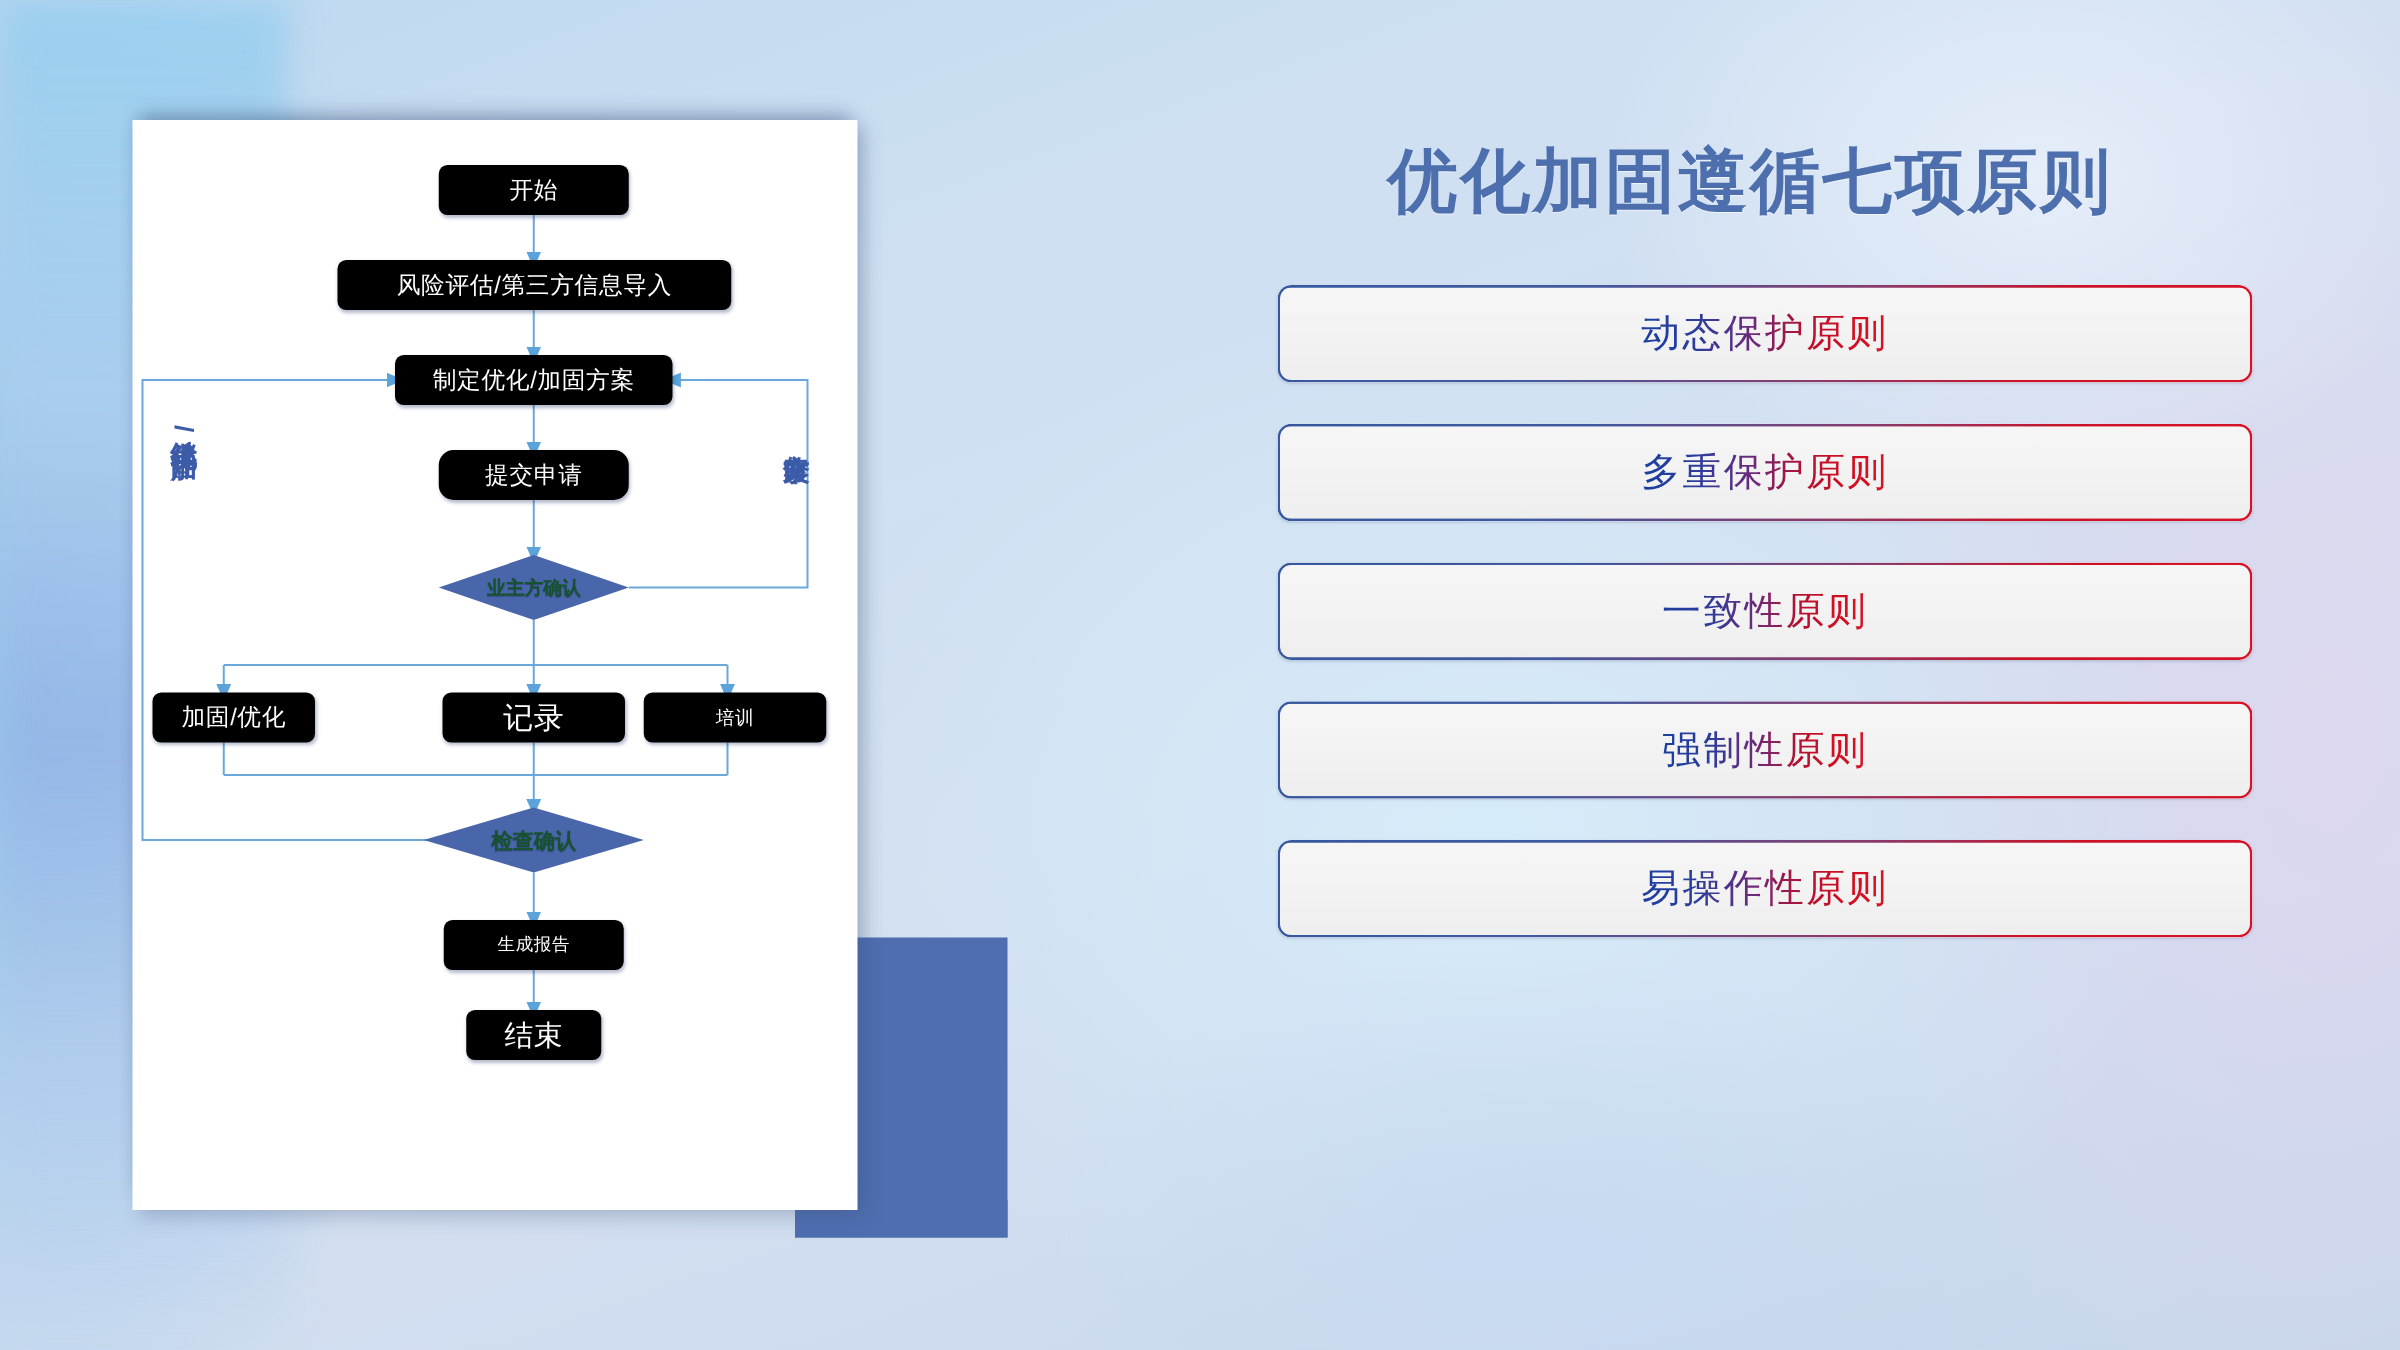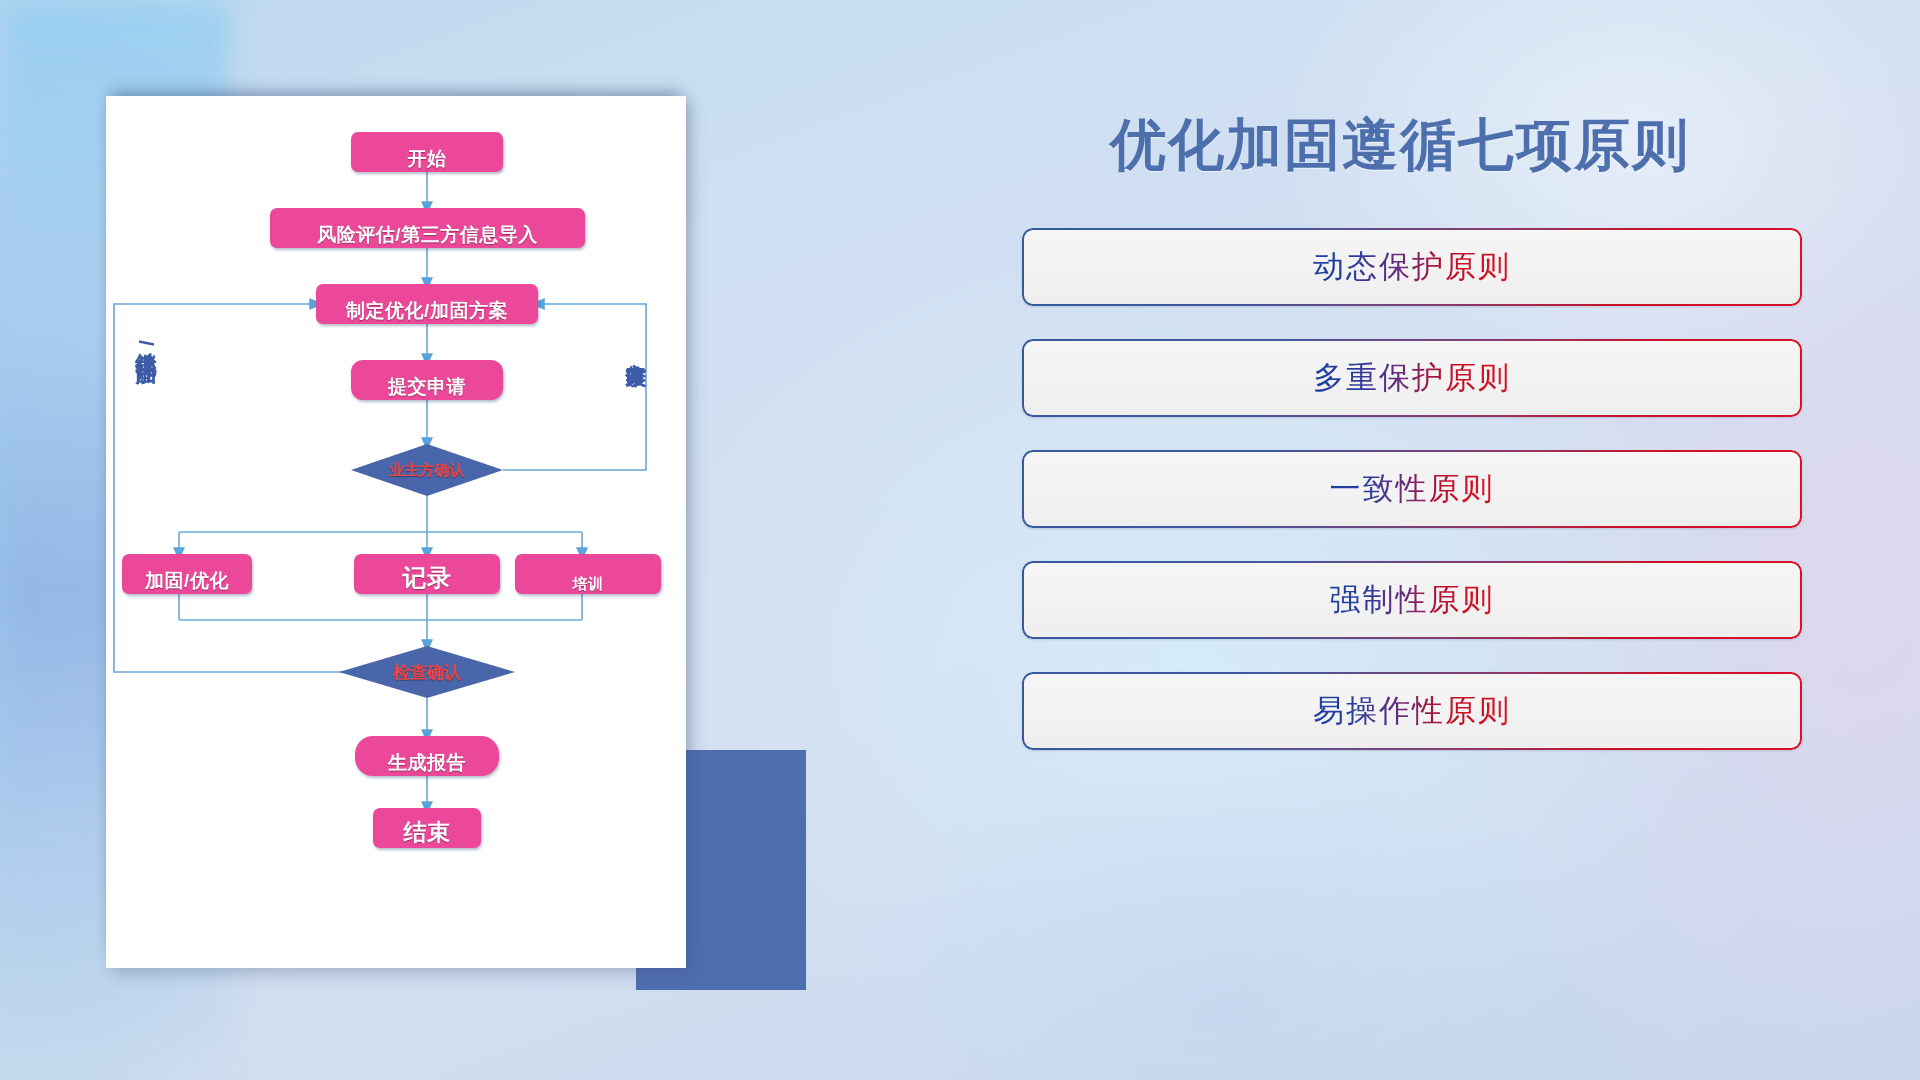--- a/index.html
+++ b/index.html
@@ -47,38 +47,38 @@
   }
   #flow-card{
     position:absolute;left:106px;top:96px;width:580px;height:872px;
     background:#ffffff;
     box-shadow:0 -10px 14px -6px rgba(60,80,120,.45), 6px 6px 14px rgba(60,80,120,.28);
   }
   #flow-svg{position:absolute;left:0;top:0;width:580px;height:872px;}
 
   .node{
     position:absolute;
-    display:flex;align-items:flex-end;justify-content:center;
-    background:#ec4899;color:#ffffff;
+    display:flex;align-items:center;justify-content:center;
+    background:#000000;color:#ffffff;
     border-radius:7px;
-    font-weight:bold;
+    font-weight:normal;
     text-shadow:0 1px 1px rgba(0,0,0,.35);
     box-shadow:1px 2px 3px rgba(40,60,110,.35);
     white-space:nowrap;
     letter-spacing:.5px;
   }
   .vlabel{
     position:absolute;
     writing-mode:vertical-rl;
     color:#3c5ba8;font-weight:bold;
     letter-spacing:1px;white-space:nowrap;
   }
   .dia-label{
     position:absolute;
-    color:#ef4444;font-weight:bold;
+    color:#14532d;font-weight:bold;
     text-shadow:0 1px 1px rgba(0,0,0,.35);
     white-space:nowrap;
     display:flex;align-items:center;justify-content:center;
   }
 
   
   #right-title{
     position:absolute;left:1030px;top:108px;width:740px;
     text-align:center;
     font-size:56px;font-weight:bold;
@@ -203,21 +203,21 @@
   </div>
 
   <div class="node" style="left:409px;top:458px;width:146px;height:40px;font-size:15px;">
     <span>培训</span>
   </div>
 
   <div class="dia-label" style="left:245px;top:550px;width:152px;height:52px;font-size:17px;">
     <span>检查确认</span>
   </div>
 
-  <div class="node" style="left:249px;top:640px;width:144px;height:40px;font-size:19px;border-radius:18px;">
+  <div class="node" style="left:249px;top:640px;width:144px;height:40px;font-size:14px;">
     <span>生成报告</span>
   </div>
 
   <div class="node" style="left:267px;top:712px;width:108px;height:40px;font-size:23px;">
     <span>结束</span>
   </div>
 
   <div class="vlabel" style="left:26px;top:240px;font-size:21px;">继续优化/加固</div>
 
   <div class="vlabel" style="left:516px;top:250px;font-size:21px;">方案修改</div>

